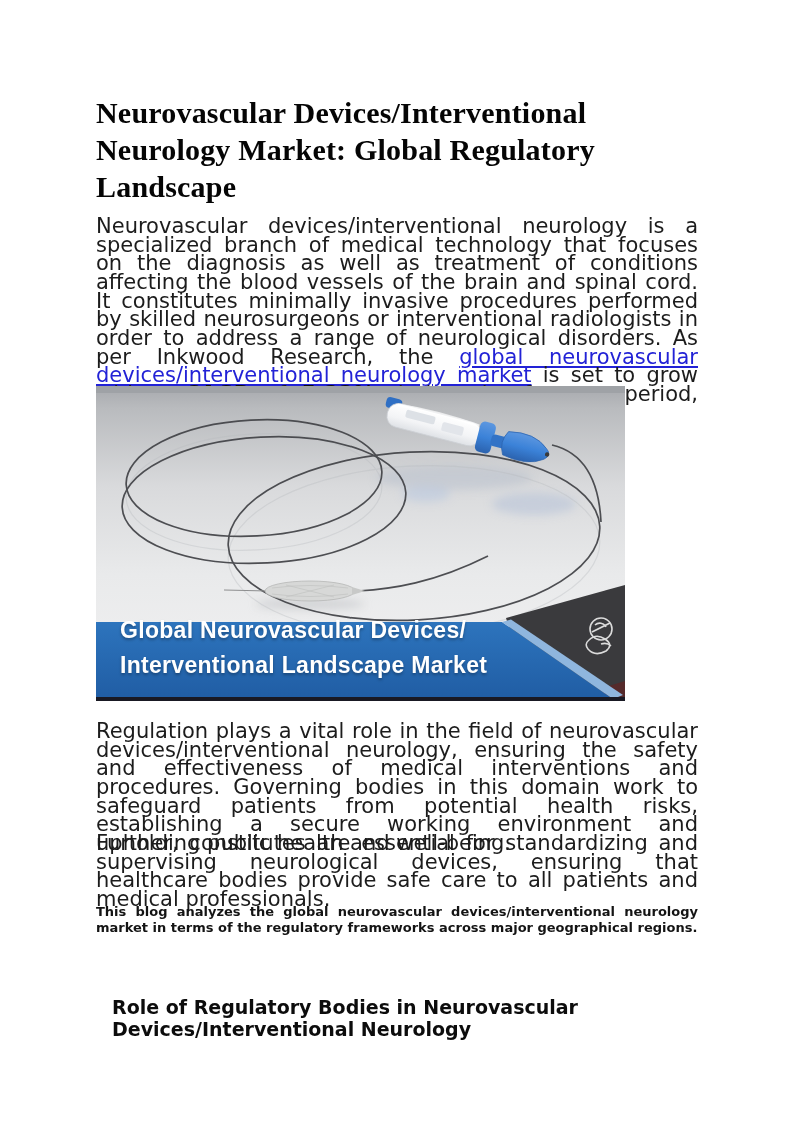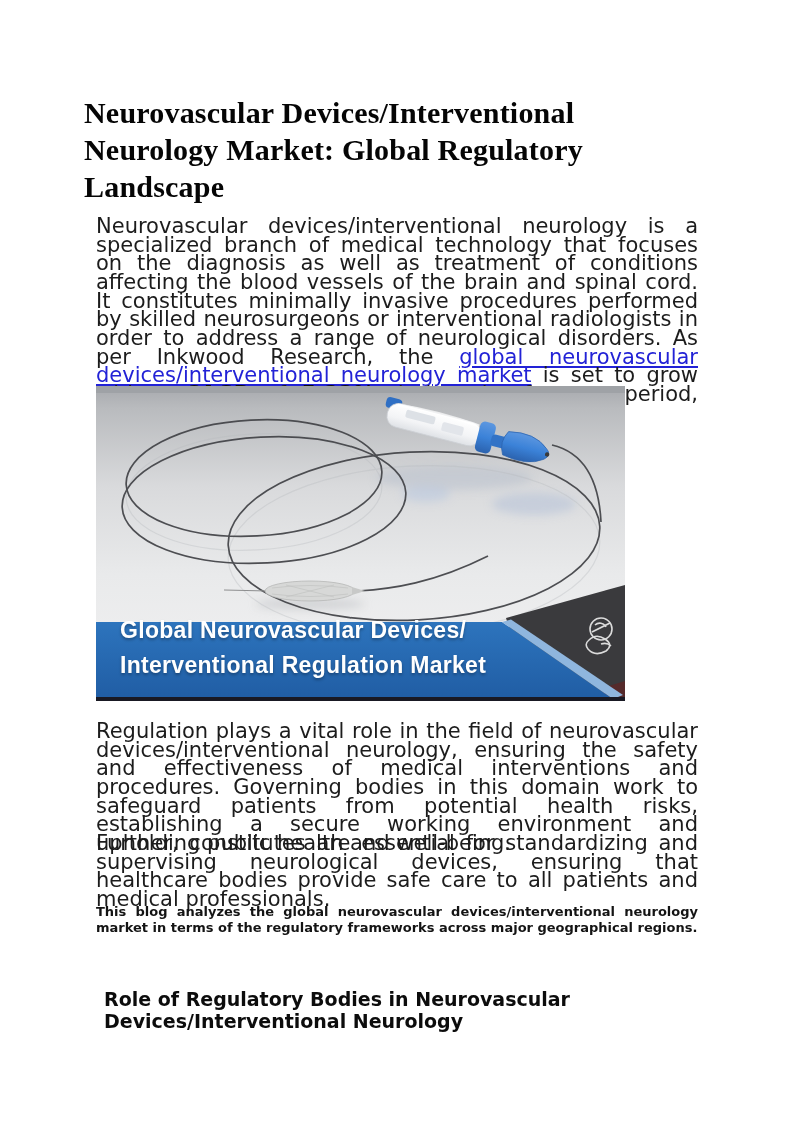--- a/index.html
+++ b/index.html
@@ -6,42 +6,42 @@
   .page{
     position:relative;
     width:794px;height:1123px;
     background:#ffffff;
     font-family:"DejaVu Sans",sans-serif;
     color:#1b1b1b;
     overflow:hidden;
   }
   .abs{position:absolute;}
   h1.title{
-    left:84px;top:94px;width:610px;margin:0;
+    left:96px;top:94px;width:610px;margin:0;
     font-family:"Liberation Serif","DejaVu Serif",serif;
     font-weight:bold;font-size:30px;line-height:37px;
     color:#050505;letter-spacing:.2px;
   }
   p.body{
     margin:0;left:96px;width:602px;
     font-size:21px;line-height:18.65px;
     text-align:justify;color:#1c1c1c;
   }
   p.body a{
     color:#2222d6;text-decoration:underline;cursor:pointer;
   }
   p.body b{color:#0d0d0d;}
   p.em{
     margin:0;left:96px;width:602px;
     font-size:13px;line-height:15.8px;
     font-weight:bold;
     text-align:justify;color:#141414;
   }
   h2.h2{
-    left:96px;top:981px;width:540px;margin:8px;
+    left:96px;top:981px;width:540px;margin:16px;
     font-size:19px;line-height:21.5px;font-weight:bold;color:#0c0c0c;
   }
   figure.hero{
     left:96px;top:386px;width:529px;height:315px;margin:0;
     background:#0f172a;
   }
   figure.hero svg{display:block;}
   .banner-text{
     left:24px;top:227px;width:470px;
     font-family:"Liberation Sans","DejaVu Sans",sans-serif;
@@ -141,21 +141,21 @@
         <circle cx="20" cy="13" r="11"></circle>
         <path d="M 11,16 L 29,7"></path>
         <path d="M 14,9 a 7,7 0 0 1 11,2"></path>
         <path d="M 8,24 q 7,-7 16,-1 q 9,6 1,12 q -11,6 -18,-2 q -4,-5 1,-9 z"></path>
         <path d="M 20,28 q 6,-2 10,2"></path>
       </g>
     </svg>
 
     <div class="abs banner-text">
       <div>Global Neurovascular Devices/</div>
-      <div>Interventional Regulation Market</div>
+      <div>Interventional Landscape Market</div>
     </div>
   </figure>
 
   <p class="abs body" style="top:722px;">Regulation plays a vital role in the field of neurovascular devices/interventional neurology, ensuring the safety and effectiveness of medical interventions and procedures. Governing bodies in this domain work to safeguard patients from potential health risks, establishing a secure working environment and upholding public health and well-being.</p>
 
   <p class="abs body" style="top:834px;">Further, constitutes are essential for standardizing and supervising neurological devices, ensuring that healthcare bodies provide safe care to all patients and medical professionals.</p>
 
   <p class="abs em" style="top:904px;">This blog analyzes the global neurovascular devices/interventional neurology market in terms of the regulatory frameworks across major geographical regions.</p>
 
   <h2 class="abs h2">Role of Regulatory Bodies in Neurovascular Devices/Interventional Neurology</h2>

